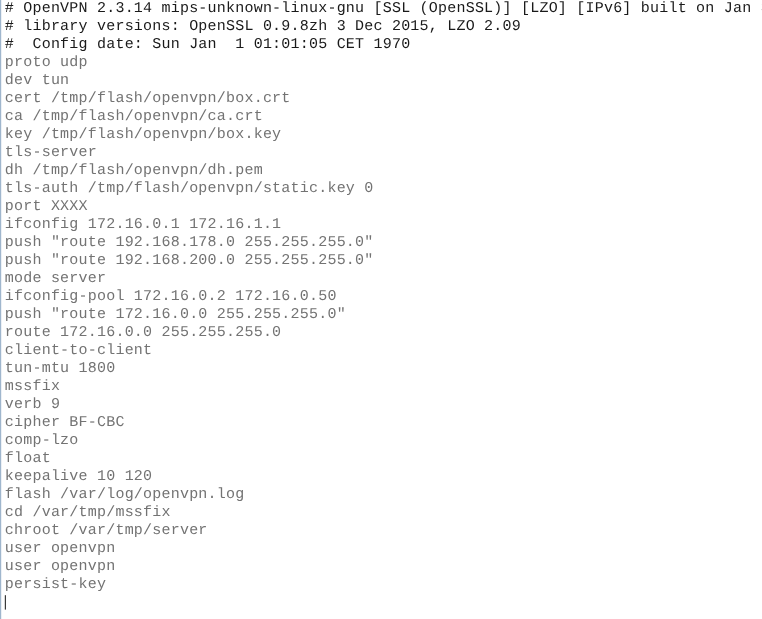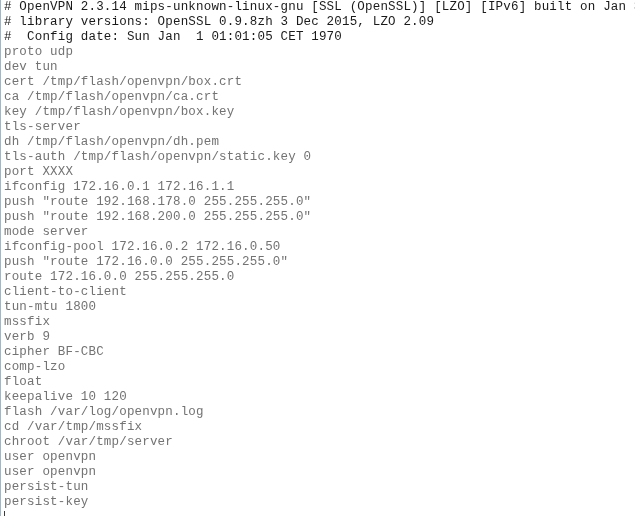--- a/index.html
+++ b/index.html
@@ -95,21 +95,20 @@
       <span class="config-line">verb 9</span>
       <span class="config-line">cipher BF-CBC</span>
       <span class="config-line">comp-lzo</span>
       <span class="config-line">float</span>
       <span class="config-line">keepalive 10 120</span>
       <span class="config-line">flash /var/log/openvpn.log</span>
       <span class="config-line">cd /var/tmp/mssfix</span>
       <span class="config-line">chroot /var/tmp/server</span>
       <span class="config-line">user openvpn</span>
       <span class="config-line">user openvpn</span>
-      <span class="config-line">persist-tun</span>
       <span class="config-line">persist-key</span>
     </div>
 
   <div id="caret-line">
     <span id="text-caret"></span>
   </div>
 
 </div>
 
 </body></html>

